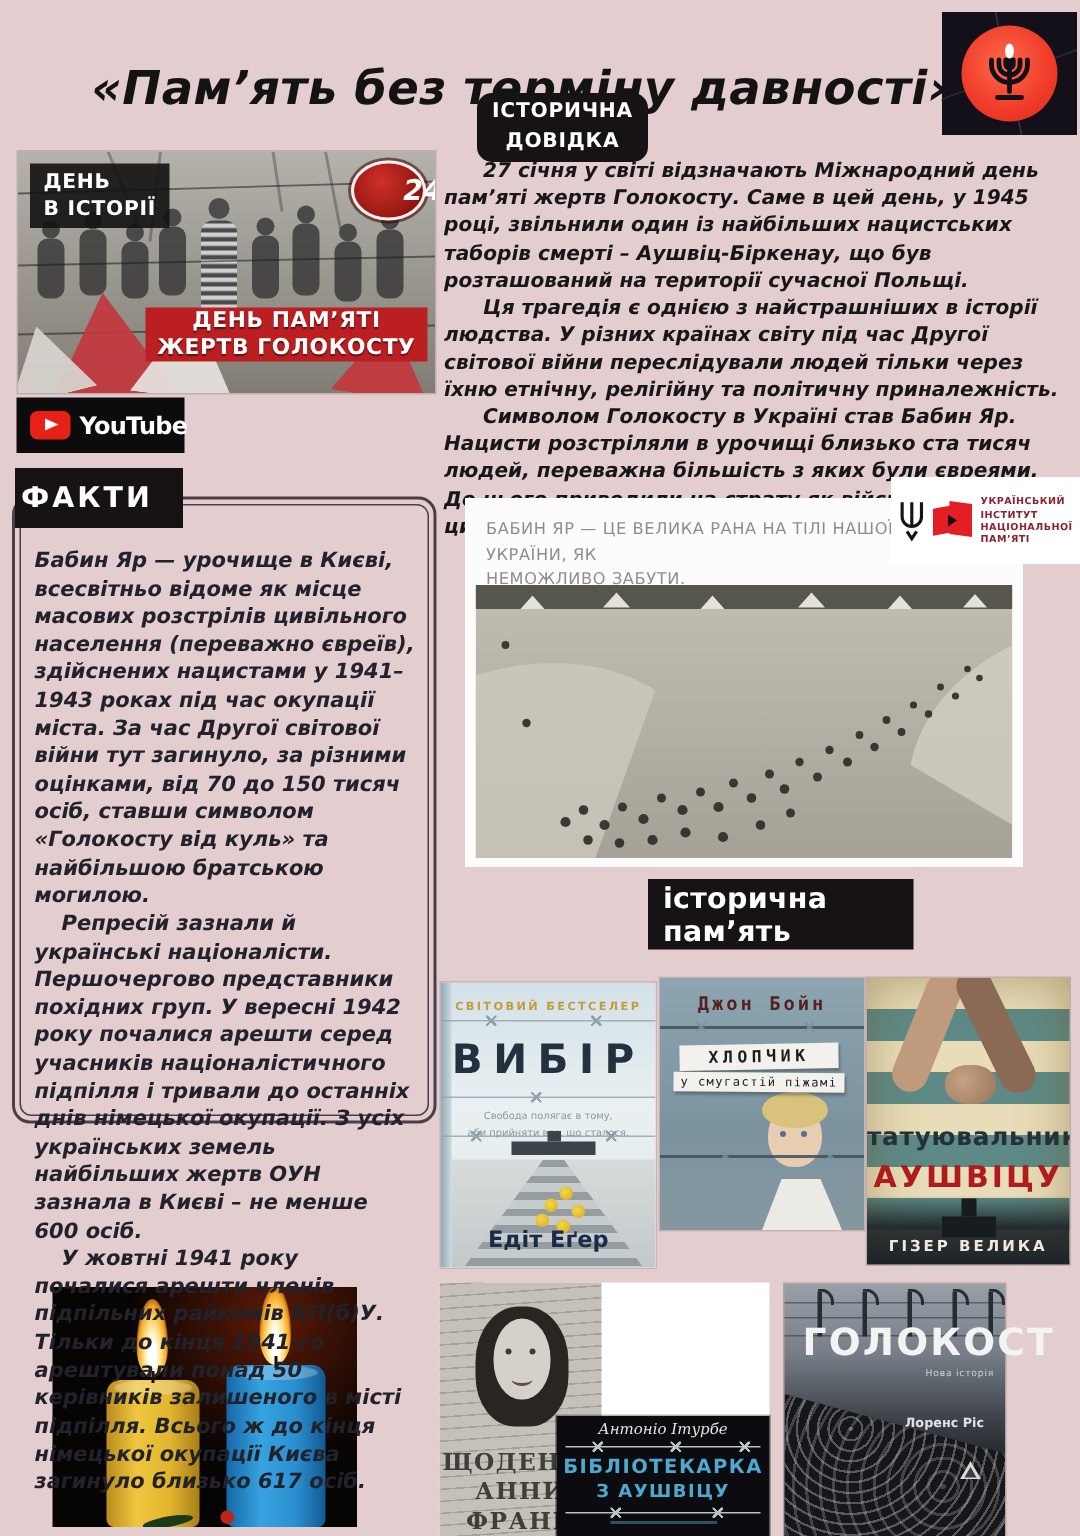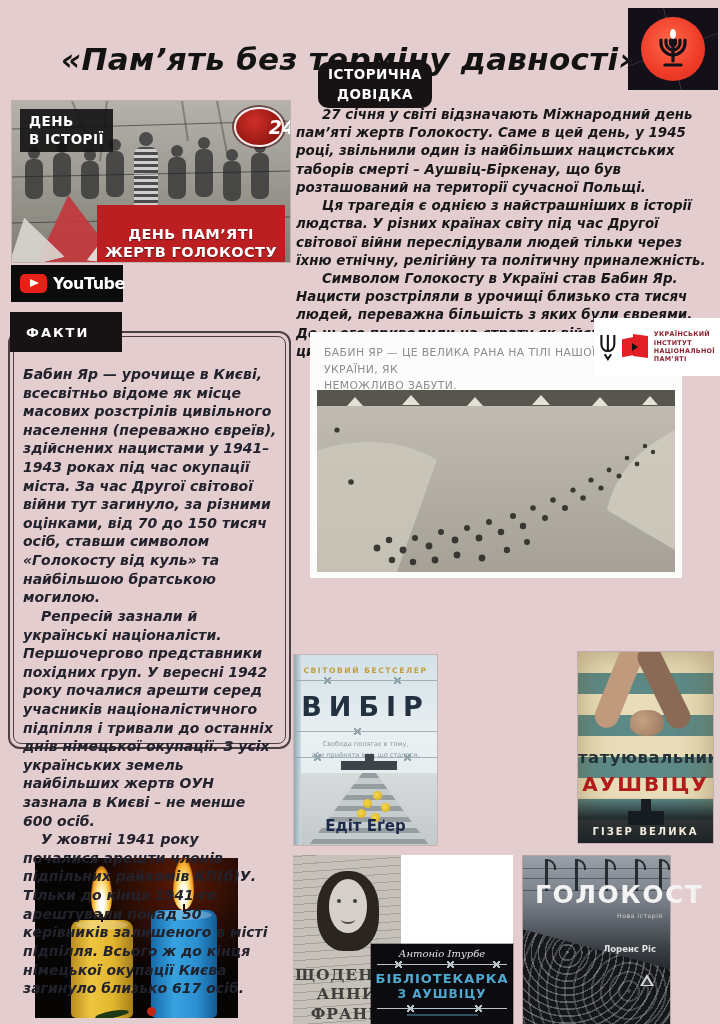--- a/index.html
+++ b/index.html
@@ -30,37 +30,37 @@
   .logo24{position:absolute;right:6px;top:6px;width:40px;height:40px;border-radius:50%;
     background:radial-gradient(circle at 40% 35%,#d03028,#8e1410 75%);
     border:2px solid rgba(255,255,255,.92);box-shadow:0 0 0 2px rgba(60,8,8,.6);
     color:#fff;font-weight:800;font-style:italic;font-size:19px;display:flex;align-items:center;justify-content:center;box-sizing:border-box;padding-left:46px;}
   .flag{position:absolute;clip-path:polygon(50% 0,100% 100%,0 100%);opacity:.92;}
   .flag.f1{left:18px;top:94px;width:84px;height:70px;background:#c2373d;transform:rotate(-6deg);}
   .flag.f2{left:78px;top:104px;width:70px;height:60px;background:#e7e4df;transform:rotate(7deg);}
   .flag.f3{left:-12px;top:116px;width:60px;height:48px;background:#d8d5cf;transform:rotate(-14deg);}
   .flag.f4{left:212px;top:112px;width:66px;height:52px;background:#c2373d;transform:rotate(9deg);}
   .thumb-banner{position:absolute;right:5px;top:104px;background:#bc1f22;color:#fff;
-    font-weight:800;font-size:14.5px;line-height:1.25;padding:20px 8px;text-align:center;
+    font-weight:800;font-size:14.5px;line-height:1.25;padding:0 8px;text-align:center;
     letter-spacing:.4px;text-shadow:0 1px 1px rgba(0,0,0,.5);}
   #yt-bar{position:absolute;left:11px;top:265px;width:112px;height:37px;background:#0c0c0c;
     display:flex;align-items:center;gap:6px;padding:0 9px;box-sizing:border-box;}
   .yt-play{width:27px;height:19px;background:#e62117;border-radius:5px;position:relative;flex:none;}
   .yt-play::after{content:"";position:absolute;left:10px;top:5px;border-left:9px solid #fff;
     border-top:4.5px solid transparent;border-bottom:4.5px solid transparent;}
   .yt-word{color:#fff;font-weight:800;font-size:16px;letter-spacing:-.5px;}
 
   
   #intro{position:absolute;left:296px;top:106px;width:421px;font-size:13.4px;font-weight:700;
     font-style:italic;color:#17171a;line-height:1.36;}
   #intro p{margin:0;text-indent:26px;}
 
   
-  #badge-fakty{position:absolute;left:10px;top:312px;width:112px;height:40px;font-size:13px;
-    letter-spacing:2px;display:flex;align-items:center;padding-left:16px;z-index:3;}
+  #badge-fakty{position:absolute;left:10px;top:312px;width:112px;height:40px;font-size:19px;
+    letter-spacing:2px;display:flex;align-items:center;padding-left:4px;z-index:3;}
   #facts-box{position:absolute;left:8px;top:331px;width:283px;height:418px;
     border:2px solid #4b3f45;border-radius:12px;z-index:2;box-sizing:border-box;}
   #facts-box::before{content:"";position:absolute;inset:3px;border:1px solid #4b3f45;border-radius:8px;}
   #facts-text{position:absolute;left:13px;top:32px;width:254px;font-size:14px;font-weight:700;
     font-style:italic;color:#22222c;line-height:1.33;}
   #facts-text p{margin:0;}
   #facts-text p+p{text-indent:18px;}
 
   
   #quote-card{position:absolute;left:310px;top:332px;width:372px;height:246px;background:#fcfcfc;}
@@ -404,20 +404,21 @@
         <i class="b"></i>
       </span>
     <span class="inst-text">
       <span>УКРАЇНСЬКИЙ</span><br>
       <span>ІНСТИТУТ</span><br>
       <span>НАЦІОНАЛЬНОЇ</span><br>
       <span>ПАМ’ЯТІ</span>
     </span>
   </div>
 
+  <div class="badge" id="badge-memory">історична пам’ять</div>
 
   <div class="book" id="book-vybir">
     <div class="wire" style="top:25px">
         <span class="xbarb" style="left:30px;top:-3px"></span>
         <span class="xbarb" style="left:100px;top:-3px"></span>
       </div>
     <div class="wire" style="top:76px">
         <span class="xbarb" style="left:60px;top:-3px"></span>
       </div>
     <div class="wire" style="top:102px">
@@ -435,20 +436,35 @@
       <div class="v-track"></div>
       <span class="flower" style="left:62px;top:26px"></span>
       <span class="flower" style="left:72px;top:18px"></span>
       <span class="flower" style="left:80px;top:30px"></span>
       <span class="flower" style="left:56px;top:36px"></span>
       <span class="flower" style="left:70px;top:40px"></span>
     </div>
     <div class="v-author">Едіт Еґер</div>
   </div>
 
+  <div class="book" id="book-boy">
+    <div class="b-author">Джон Бойн</div>
+    <div class="b-wire" style="top:32px">
+        <span class="xbarb" style="left:24px;top:-3px;opacity:.8"></span>
+        <span class="xbarb" style="left:96px;top:-3px;opacity:.8"></span>
+      </div>
+    <div class="boy-face"></div>
+    <div class="boy-shirt"></div>
+    <div class="b-strip t1">ХЛОПЧИК</div>
+    <div class="b-strip t2">у смугастій піжамі</div>
+    <div class="b-wire" style="top:118px">
+        <span class="xbarb" style="left:40px;top:-3px;opacity:.8"></span>
+        <span class="xbarb" style="left:110px;top:-3px;opacity:.8"></span>
+      </div>
+  </div>
 
   <div class="book" id="book-tatu">
     <div class="arm left"></div>
     <div class="arm right"></div>
     <div class="fist"></div>
     <div class="t-title1">татуювальник</div>
     <div class="t-title2">АУШВІЦУ</div>
     <div class="t-camp">
         <div class="t-build"></div>
       </div>

